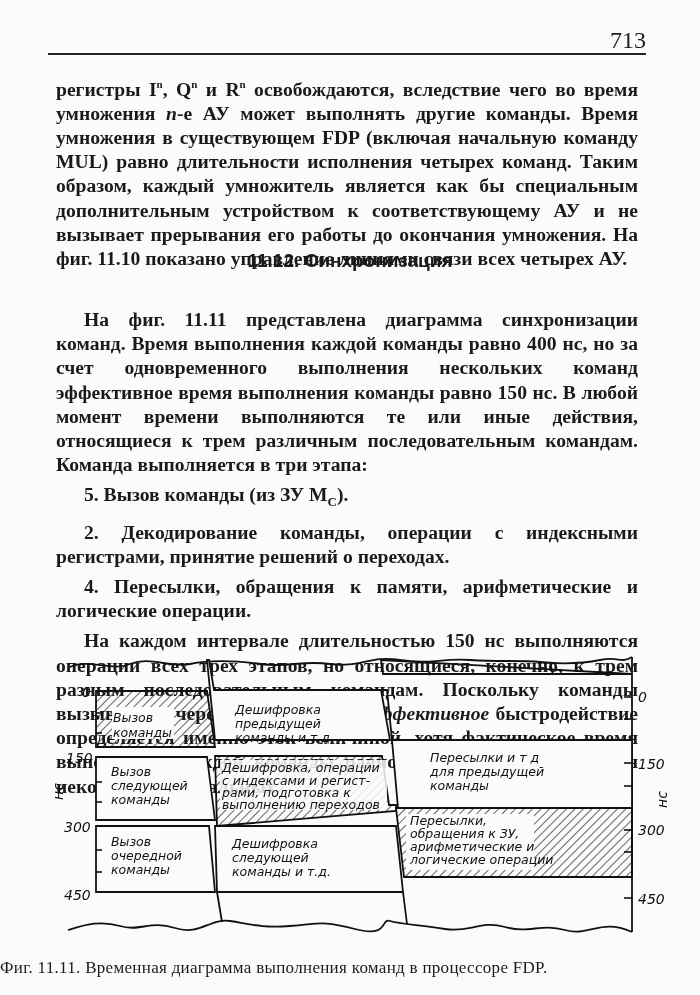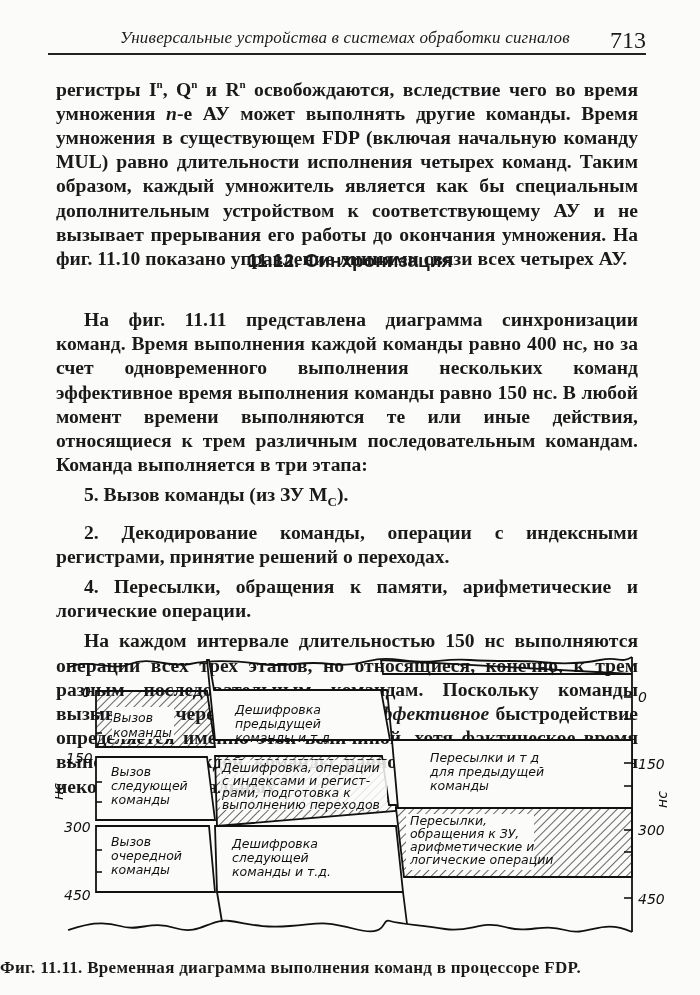--- a/index.html
+++ b/index.html
@@ -15,30 +15,29 @@
   .text p { margin: 6px; }
   .text p.ind { text-indent: 28px; }
   .p1 { top: 66px; }
   .section { position: absolute; top: 250px; left: 0; width: 700px; text-align: center;
              font-weight: bold; font-size: 19px; font-family: Liberation Sans, sans-serif; }
   .p2 { top: 302px; }
   sup { font-size: 11px; }
   sub { font-size: 13px; }
   em { font-style: italic; }
   .figure { position: absolute; left: 0; top: 650px; width: 700px; height: 290px; }
-  .caption { position: absolute; top: 958px; left: 0; font-size: 17px; font-weight: bold;
+  .caption { position: absolute; top: 958px; left: 0; font-size: 17px; font-weight: normal;
              white-space: nowrap; letter-spacing: 0.3px; }
   .dlabel { font-family: "DejaVu Sans", sans-serif; font-style: italic; font-size: 12.5px; fill: #111; }
   .axlabel { font-family: "DejaVu Sans", sans-serif; font-style: italic; font-size: 14px; fill: #111; }
 </style>
 </head>
 <body>
 
 <div class="header">
-  <span class="running">Универсальные устройства в системах обработки сигналов</span>
   <span class="pageno">713</span>
 </div>
 
 <div class="text p1">
   <p><span>регистры I</span><sup>n</sup><span>, Q</span><sup>n</sup><span> и R</span><sup>n</sup><span> освобождаются, вследствие чего во время умножения </span><em>n</em><span>-е АУ может выполнять другие команды. Время умножения в существующем FDP (включая начальную команду MUL) равно длительности исполнения четырех команд. Таким образом, каждый умножитель является как бы специальным дополнительным устройством к соответствующему АУ и не вызывает прерывания его работы до окончания умножения. На фиг. 11.10 показано управление линиями связи всех четырех АУ.</span></p>
 </div>
 
 <div class="section">11.12. Синхронизация</div>
 
 <div class="text p2">

